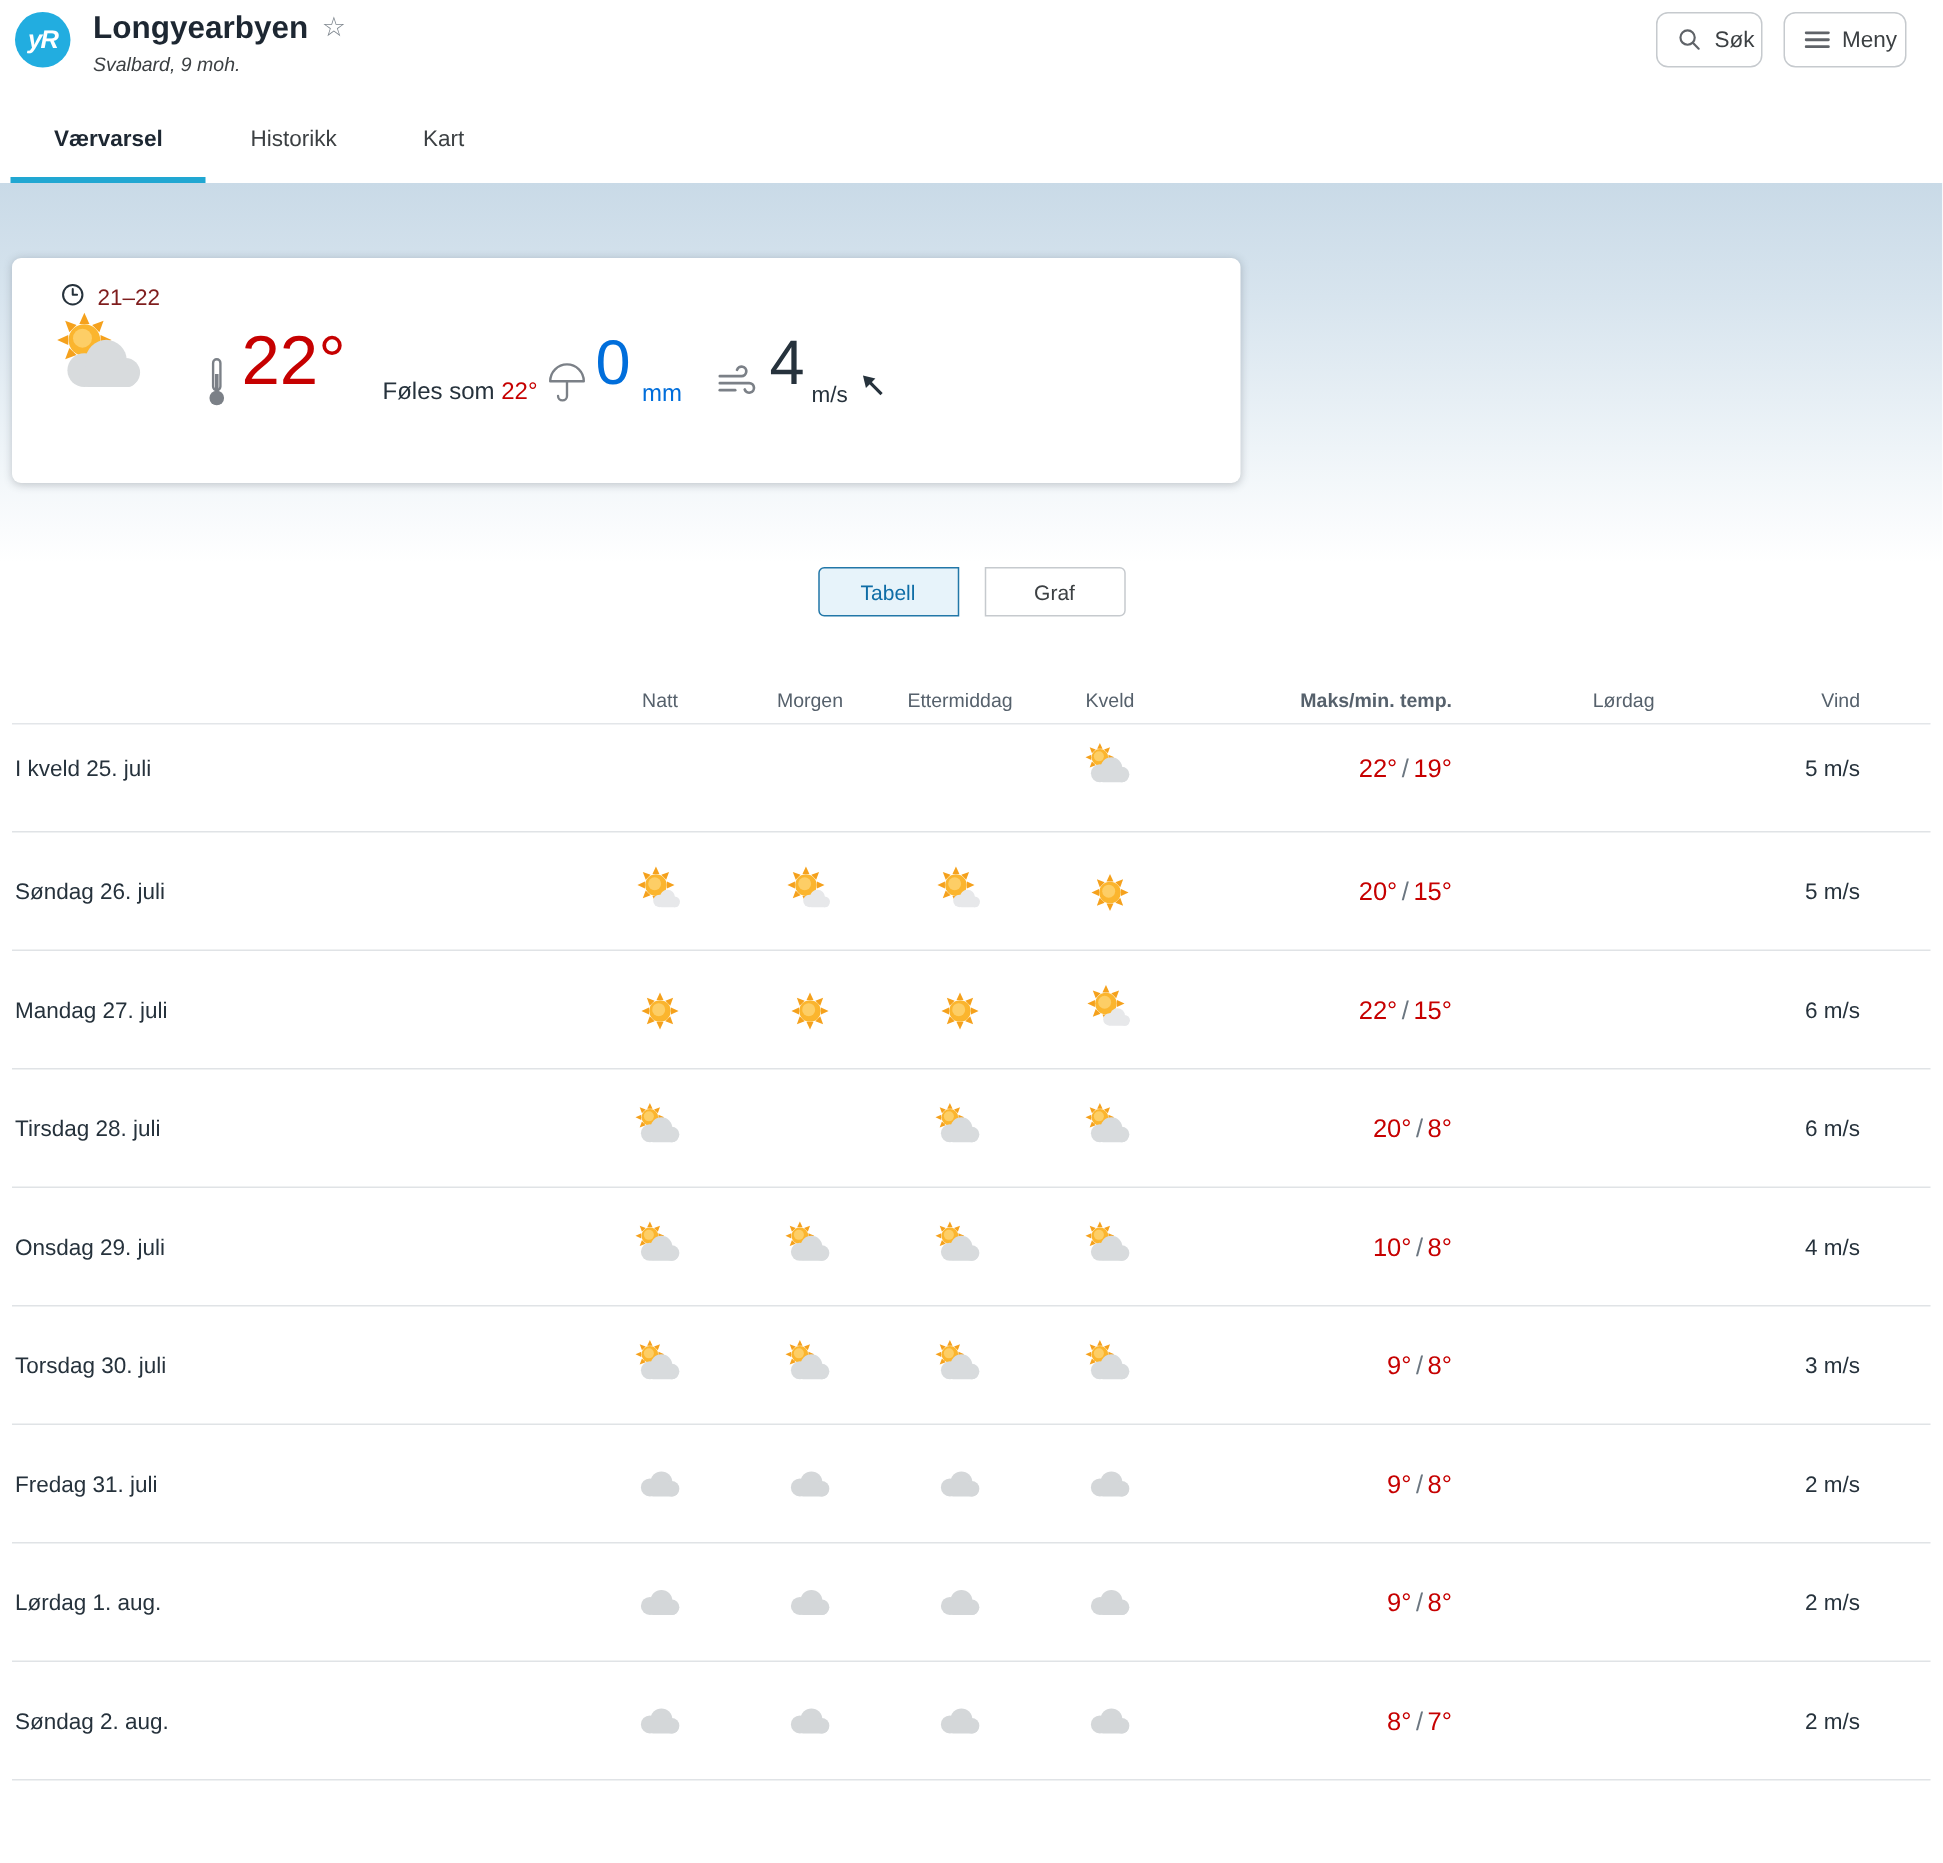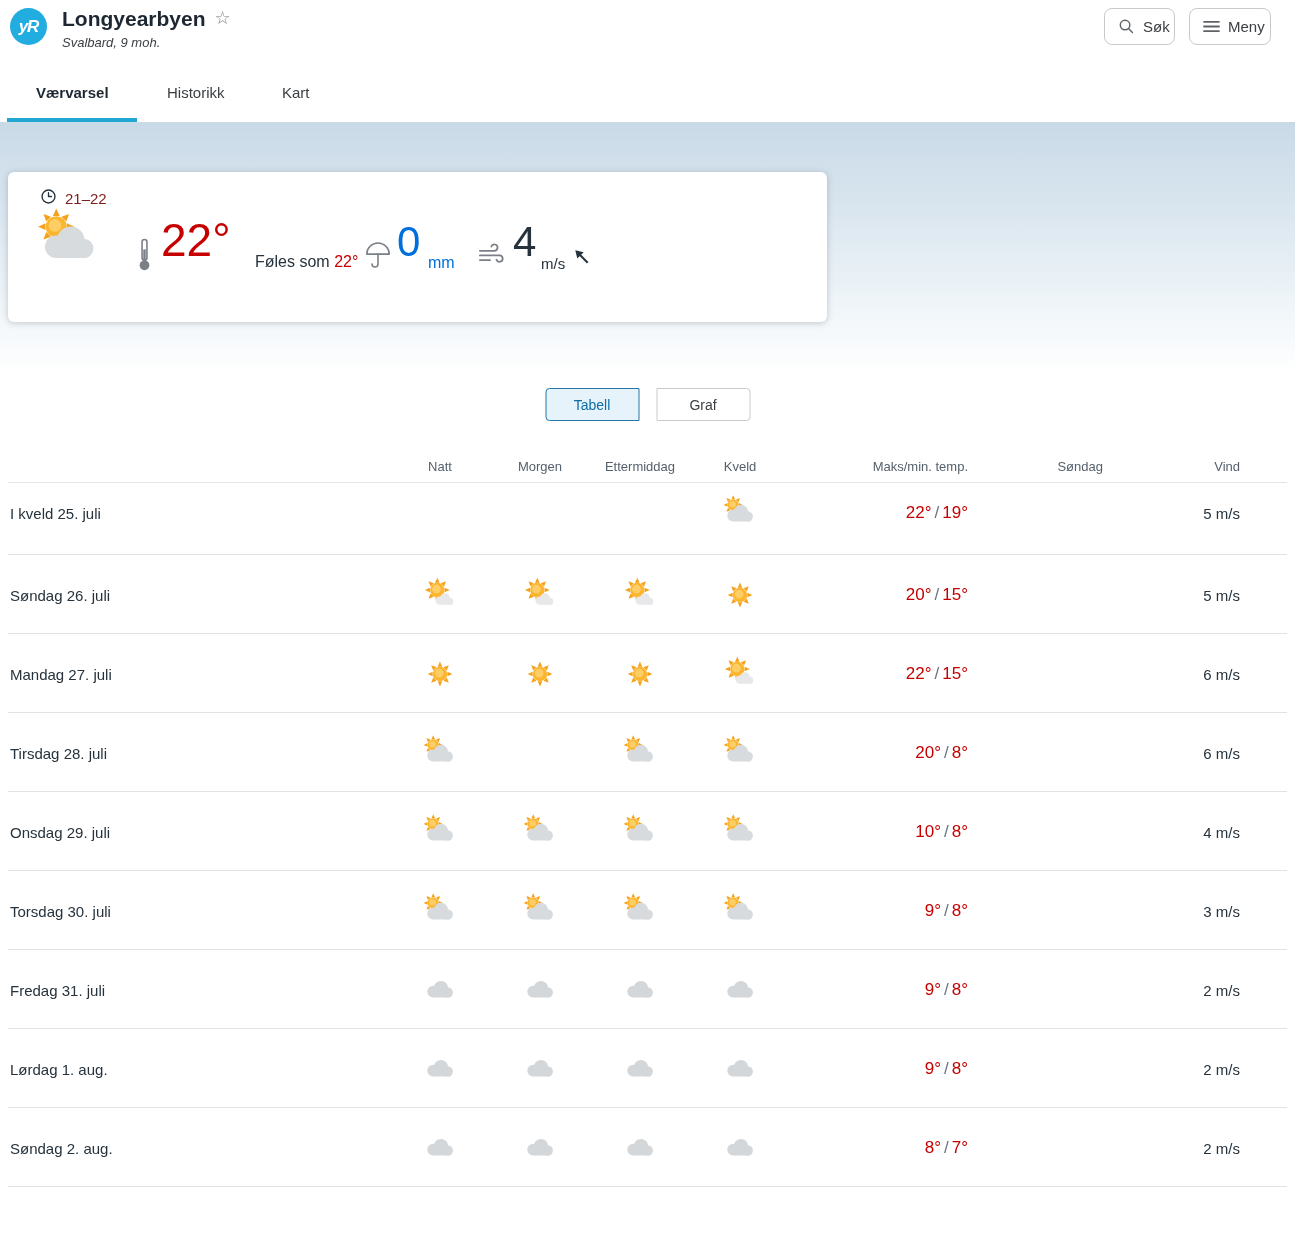--- a/index.html
+++ b/index.html
@@ -44,36 +44,36 @@
   .feels .red{color:var(--temp-red,#c60000);}
   .umbrella{position:absolute;left:356px;top:69px;}
   .precip-val{position:absolute;left:389px;top:48px;font-size:42px;line-height:44px;color:var(--precip-blue,#006edb);}
   .precip-unit{position:absolute;left:420px;top:82px;font-size:16px;color:var(--precip-blue,#006edb);}
   .windicon{position:absolute;left:470px;top:70px;}
   .wind-val{position:absolute;left:505px;top:48px;font-size:42px;line-height:44px;color:#26323c;}
   .wind-unit{position:absolute;left:533px;top:83px;font-size:15px;color:#26323c;}
   .wind-arrow{position:absolute;left:563px;top:74px;}
 
   
-  .toggle{position:absolute;left:50%;top:388px;transform:translateX(-50%);display:flex;gap:18px;}
+  .toggle{position:absolute;left:50%;top:378px;transform:translateX(-50%);display:flex;gap:18px;}
   .toggle button{width:94px;height:33px;box-sizing:border-box;font-family:inherit;font-size:14px;cursor:pointer;background:#fff;
                  border:1px solid #c6cace;color:#3c4043;}
   .toggle button:first-child{border-radius:4px 0 0 4px;}
   .toggle button:last-child{border-radius:0 4px 4px 0;margin-left:-1px;}
   .toggle button.selected{background:#e7f3fa;border:1px solid #2277a8;color:#0f6da6;position:relative;z-index:1;}
 
   
   .thead{position:absolute;left:0;right:0;top:453px;height:30px;}
   .thead::after{content:"";position:absolute;left:8px;right:8px;bottom:0;border-bottom:1px solid #e3e6e9;}
   .th{position:absolute;top:6px;font-size:13px;color:#56616c;white-space:nowrap;}
   .th-natt{left:440px;transform:translateX(-50%);}
   .th-morgen{left:540px;transform:translateX(-50%);}
   .th-ettermiddag{left:640px;transform:translateX(-50%);}
   .th-kveld{left:740px;transform:translateX(-50%);}
-  .th-temp{right:327px;}
+  .th-temp{right:327px;font-weight:bold;}
   .th-nedbor{right:192px;}
   .th-vind{right:55px;}
 
   .rows{position:absolute;left:0;right:0;top:470px;}
   .row{position:relative;height:79px;cursor:pointer;}
   .row.tall{height:85px;}
   .row::after{content:"";position:absolute;left:8px;right:8px;bottom:0;border-bottom:1px solid #e0e3e6;}
   .cell-day{position:absolute;left:10px;top:50%;transform:translateY(-50%);font-size:15px;color:#26323c;white-space:nowrap;}
   .cell-icon{position:absolute;top:50%;width:36px;height:36px;transform:translate(-50%,-50%);}
   .cell-icon svg{width:100%;height:100%;display:block;}
@@ -201,21 +201,21 @@
     <button class="selected">Tabell</button>
     <button>Graf</button>
   </div>
 
   <div class="thead">
     <span class="th th-natt">Natt</span>
     <span class="th th-morgen">Morgen</span>
     <span class="th th-ettermiddag">Ettermiddag</span>
     <span class="th th-kveld">Kveld</span>
     <span class="th th-temp">Maks/min. temp.</span>
-    <span class="th th-nedbor">Søndag</span>
+    <span class="th th-nedbor">Lørdag</span>
     <span class="th th-vind">Vind</span>
   </div>
 
   <div class="rows" id="rows">
       <div class="row tall">
       <span class="cell-day">I kveld 25. juli</span>
       <span class="cell-temp">
         <span class="max">22°</span><span class="sep">/</span><span class="min">19°</span>
       </span>
       <span class="cell-wind">5 m/s</span>

